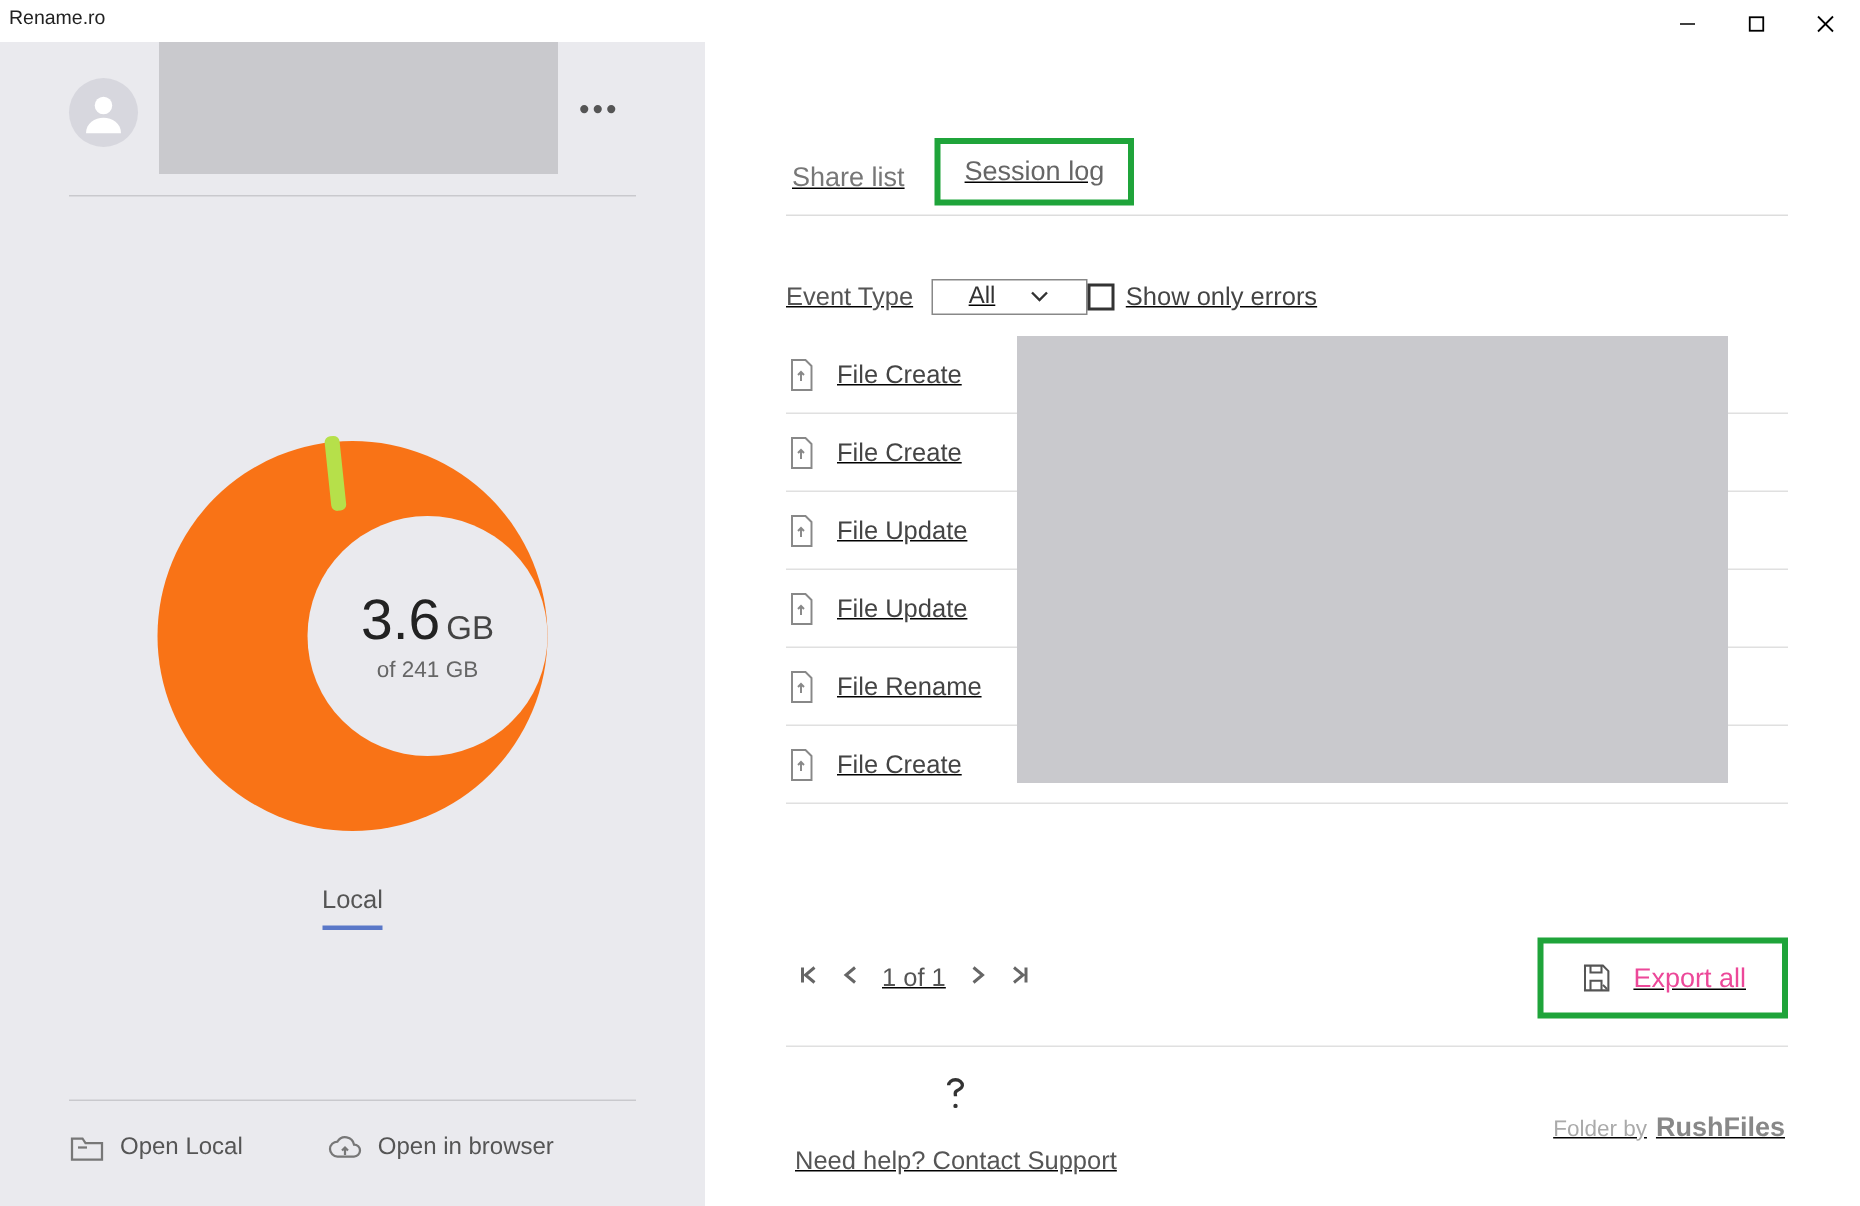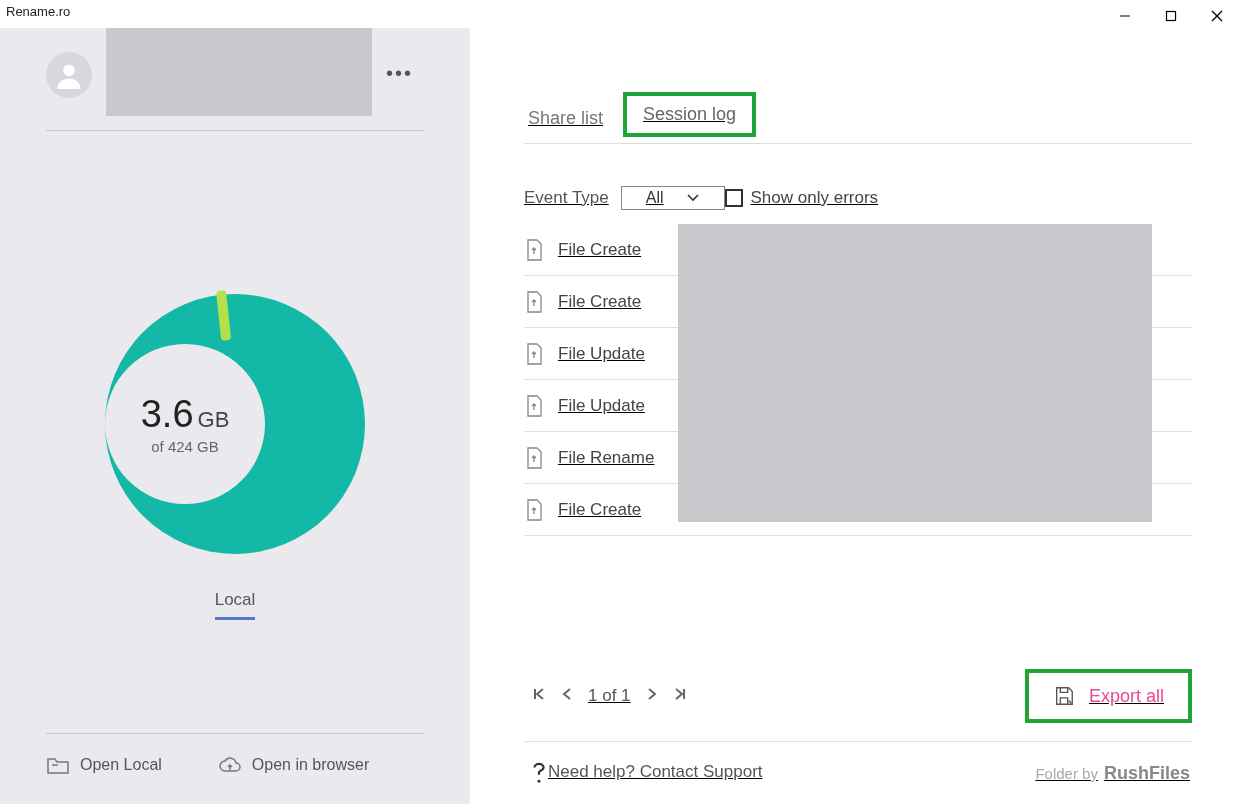--- a/index.html
+++ b/index.html
@@ -16,21 +16,21 @@
 .sidebar { width: 470px; background: #eaeaee; display: flex; flex-direction: column; padding: 0 46px; }
 .profile-row { display: flex; align-items: center; gap: 14px; padding: 6px 0 14px 0; position: relative; }
 .avatar { width: 46px; height: 46px; border-radius: 50%; background: #d7d7de; display: flex; align-items: center; justify-content: center; }
 .avatar svg { width: 28px; height: 28px; fill: #fff; }
 .name-ph { width: 266px; height: 88px; background: #c9c9cd; margin-top: -6px;}
 .more { color: #555; font-size: 20px; letter-spacing: 2px; position: relative; top: -2px; }
 .hr { height: 1px; background: #c9c9cd; }
 
 .donut-wrap { flex: 1; display: flex; flex-direction: column; align-items: center; justify-content: center; padding-top: 40px;}
 .donut { position: relative; width: 260px; height: 260px; margin-top: 20px;}
-.donut-ring { width: 260px; height: 260px; border-radius: 50%; background: #14b8a6; display:flex; align-items:center; justify-content:flex-start;}
+.donut-ring { width: 260px; height: 260px; border-radius: 50%; background: #f97316; display:flex; align-items:center; justify-content:flex-end;}
 .donut-hole { width: 160px; height: 160px; border-radius: 50%; background: #eaeaee; display:flex; flex-direction:column; align-items:center; justify-content:center; }
 .donut-slice { position: absolute; top: -4px; left: 50%; transform: translateX(-50%) rotate(-6deg); transform-origin: 50% 134px; width: 10px; height: 50px; background: #b6e04a; border-radius: 4px; }
 .usage-num { font-size: 38px; color: #222; font-weight: 400; }
 .usage-num .unit { font-size: 22px; color: #444; margin-left: 4px;}
 .usage-sub { font-size: 15px; color: #666; margin-top: 2px;}
 
 .tab-local { margin-top: 36px; text-align:center; }
 .tab-local span { font-size: 17px; color: #555; padding-bottom: 8px; border-bottom: 3px solid #5a78c8; }
 
 .side-footer { margin-top: auto; padding: 20px 0 28px 0;}
@@ -59,21 +59,21 @@
 .log-icon svg { width:20px; height:24px; stroke:#888; fill:none; stroke-width:1.3;}
 .log-ph { position:absolute; top:0; left:154px; width:474px; height:298px; background:#c9c9cd; z-index:2;}
 
 .pager-row { display:flex; align-items:center; justify-content:space-between; margin-top:auto; border-bottom:1px solid #e0e0e0; padding: 18px 0 18px 8px;}
 .pager { display:flex; align-items:center; gap:14px; color:#555; font-size:17px;}
 .pager svg { width:14px; height:14px; stroke:#666; fill:none; stroke-width:2;}
 .export-btn { border:4px solid #1fa43a; padding: 12px 24px; display:flex; align-items:center; gap:14px; font-size:18px; color:#ec4899;}
 .export-btn svg { width:22px; height:22px; stroke:#555; fill:none; stroke-width:1.5;}
 
 .footer { display:flex; align-items:center; justify-content:space-between; padding: 20px 2px 20px 6px;}
-.help { display:flex; align-items:flex-start; gap:0; font-size:17px; color:#555;}
+.help { display:flex; align-items:center; gap:24px; font-size:17px; color:#555;flex-direction:column;}
 .help svg { width:18px; height:22px;}
 .powered { font-size:15px; color:#aaa;}
 .powered b { font-size:18px; color:#888; font-weight:700; margin-left:6px;}
 </style>
 </head>
 <body>
 
 <div class="titlebar">
   <div class="title">Rename.ro</div>
   <div class="win-controls">
@@ -110,21 +110,21 @@
     </div>
     <div class="hr"></div>
 
     <div class="donut-wrap">
       <div class="donut">
         <div class="donut-ring">
           <div class="donut-hole">
             <div class="usage-num">
               <span>3.6</span><span class="unit">GB</span>
             </div>
-            <div class="usage-sub">of 424 GB</div>
+            <div class="usage-sub">of 241 GB</div>
           </div>
         </div>
         <div class="donut-slice"></div>
       </div>
       <div class="tab-local"><span>Local</span></div>
     </div>
 
     <div class="side-footer">
       <div class="hr"></div>
       <div class="side-links">

